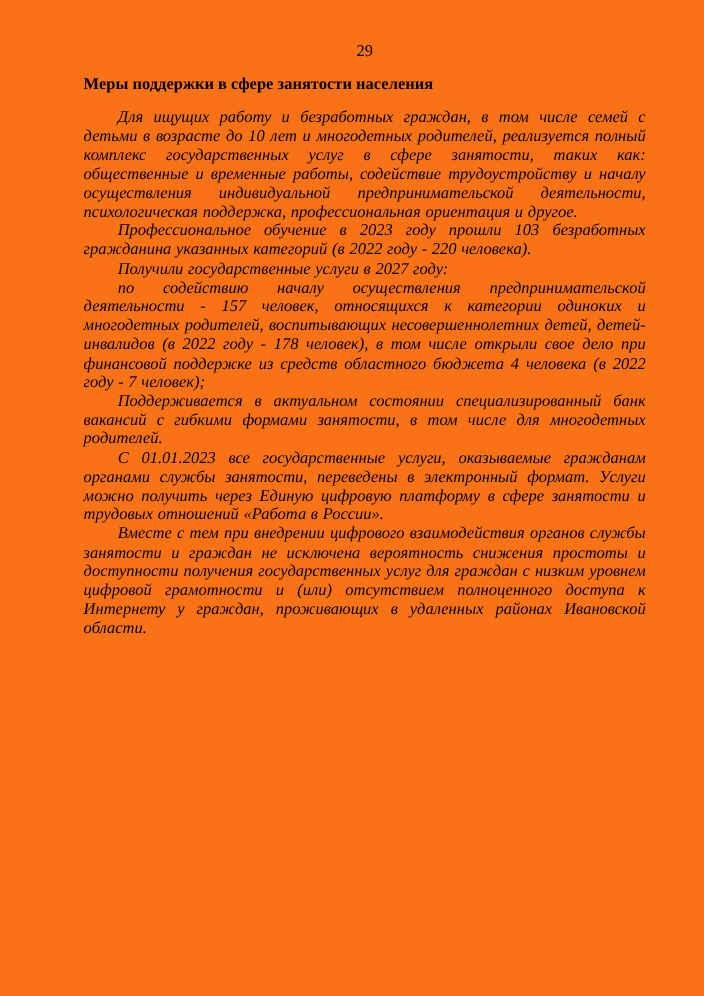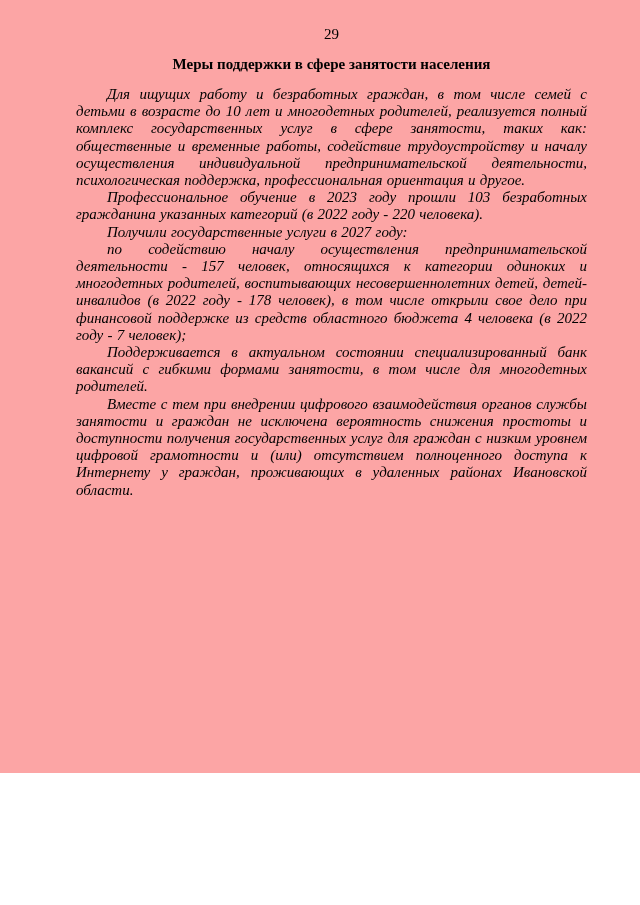--- a/index.html
+++ b/index.html
@@ -3,38 +3,37 @@
 <meta charset="utf-8">
 <style>
   html, body {
     margin: 0;
     padding: 0;
     background: #ffffff;
   }
   .doc-page {
     position: relative;
     width: 640px;
-    height: 773px;
-    background: #fca5a5;
+    height: 905px;
+    background: #f97316;
     box-sizing: border-box;
-    padding: 26px 53px 0 76px;
+    padding: 39px 53px 0 76px;
     overflow: hidden;
     font-family: "Liberation Serif", "DejaVu Serif", serif;
     color: #000000;
   }
   .page-number {
     text-align: center;
     font-size: 15px;
     line-height: 17px;
     font-weight: normal;
   }
   .doc-title {
     font-size: 15px;
     font-weight: bold;
-    text-align: center;
     line-height: 17px;
     margin: 13px 0 0 0;
   }
   .doc-body {
     margin-top: 13px;
     font-style: italic;
   }
   .doc-body p {
     margin: 0;
     font-size: 15px;
@@ -51,15 +50,16 @@
   <div class="page-number">29</div>
 
   <h1 class="doc-title">Меры поддержки в сфере занятости населения</h1>
 
   <div class="doc-body">
     <p>Для ищущих работу и безработных граждан, в том числе семей с детьми в возрасте до 10 лет и многодетных родителей, реализуется полный комплекс государственных услуг в сфере занятости, таких как: общественные и временные работы, содействие трудоустройству и началу осуществления индивидуальной предпринимательской деятельности, психологическая поддержка, профессиональная ориентация и другое.</p>
     <p>Профессиональное обучение в 2023 году прошли 103 безработных гражданина указанных категорий (в 2022 году - 220 человека).</p>
     <p>Получили государственные услуги в 2027 году:</p>
     <p>по содействию началу осуществления предпринимательской деятельности - 157 человек, относящихся к категории одиноких и многодетных родителей, воспитывающих несовершеннолетних детей, детей-инвалидов (в 2022 году - 178 человек), в том числе открыли свое дело при финансовой поддержке из средств областного бюджета 4 человека (в 2022 году - 7 человек);</p>
     <p>Поддерживается в актуальном состоянии специализированный банк вакансий с гибкими формами занятости, в том числе для многодетных родителей.</p>
+    <p>С 01.01.2023 все государственные услуги, оказываемые гражданам органами службы занятости, переведены в электронный формат. Услуги можно получить через Единую цифровую платформу в сфере занятости и трудовых отношений «Работа в России».</p>
     <p>Вместе с тем при внедрении цифрового взаимодействия органов службы занятости и граждан не исключена вероятность снижения простоты и доступности получения государственных услуг для граждан с низким уровнем цифровой грамотности и (или) отсутствием полноценного доступа к Интернету у граждан, проживающих в удаленных районах Ивановской области.</p>
   </div>
 </div>
 
 </body></html>

